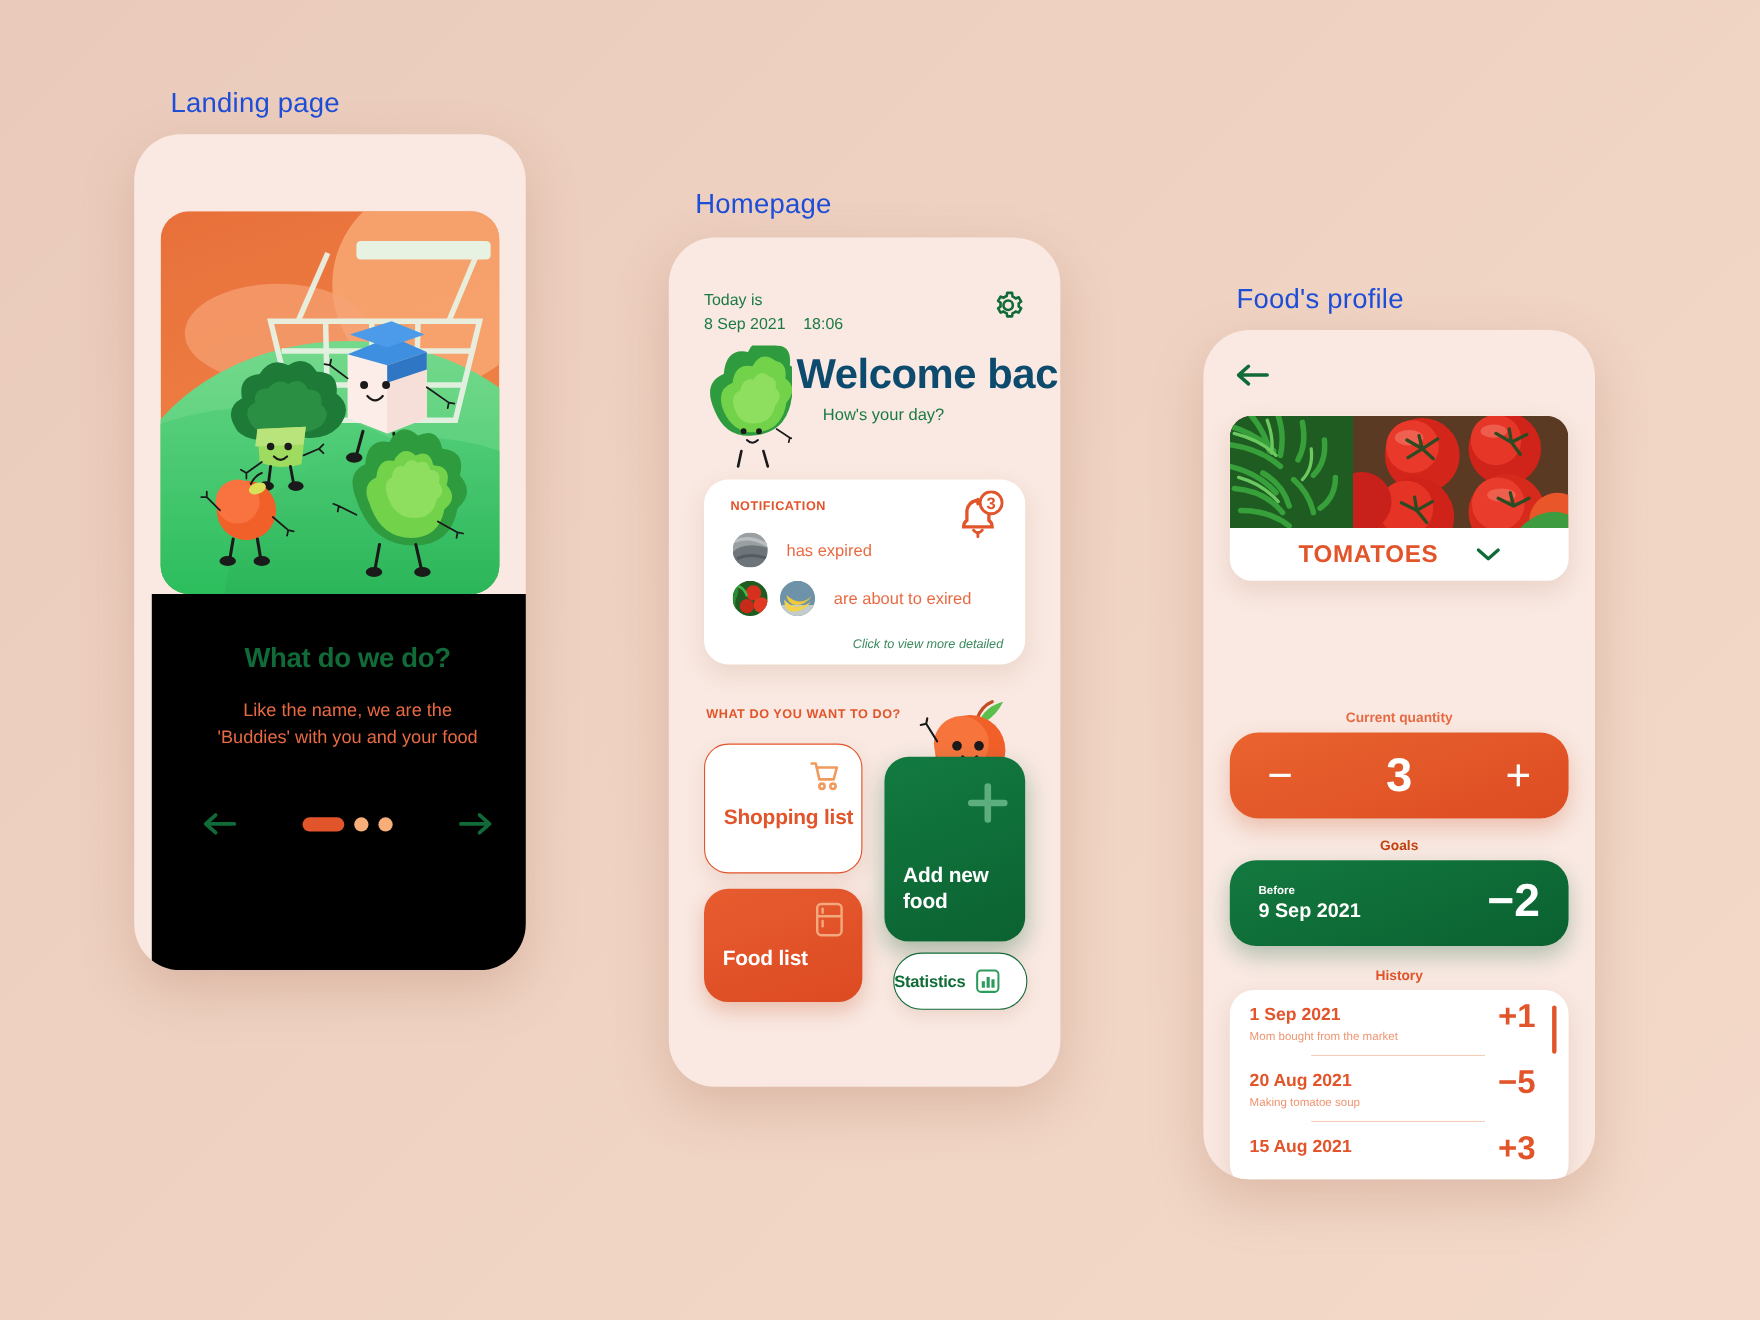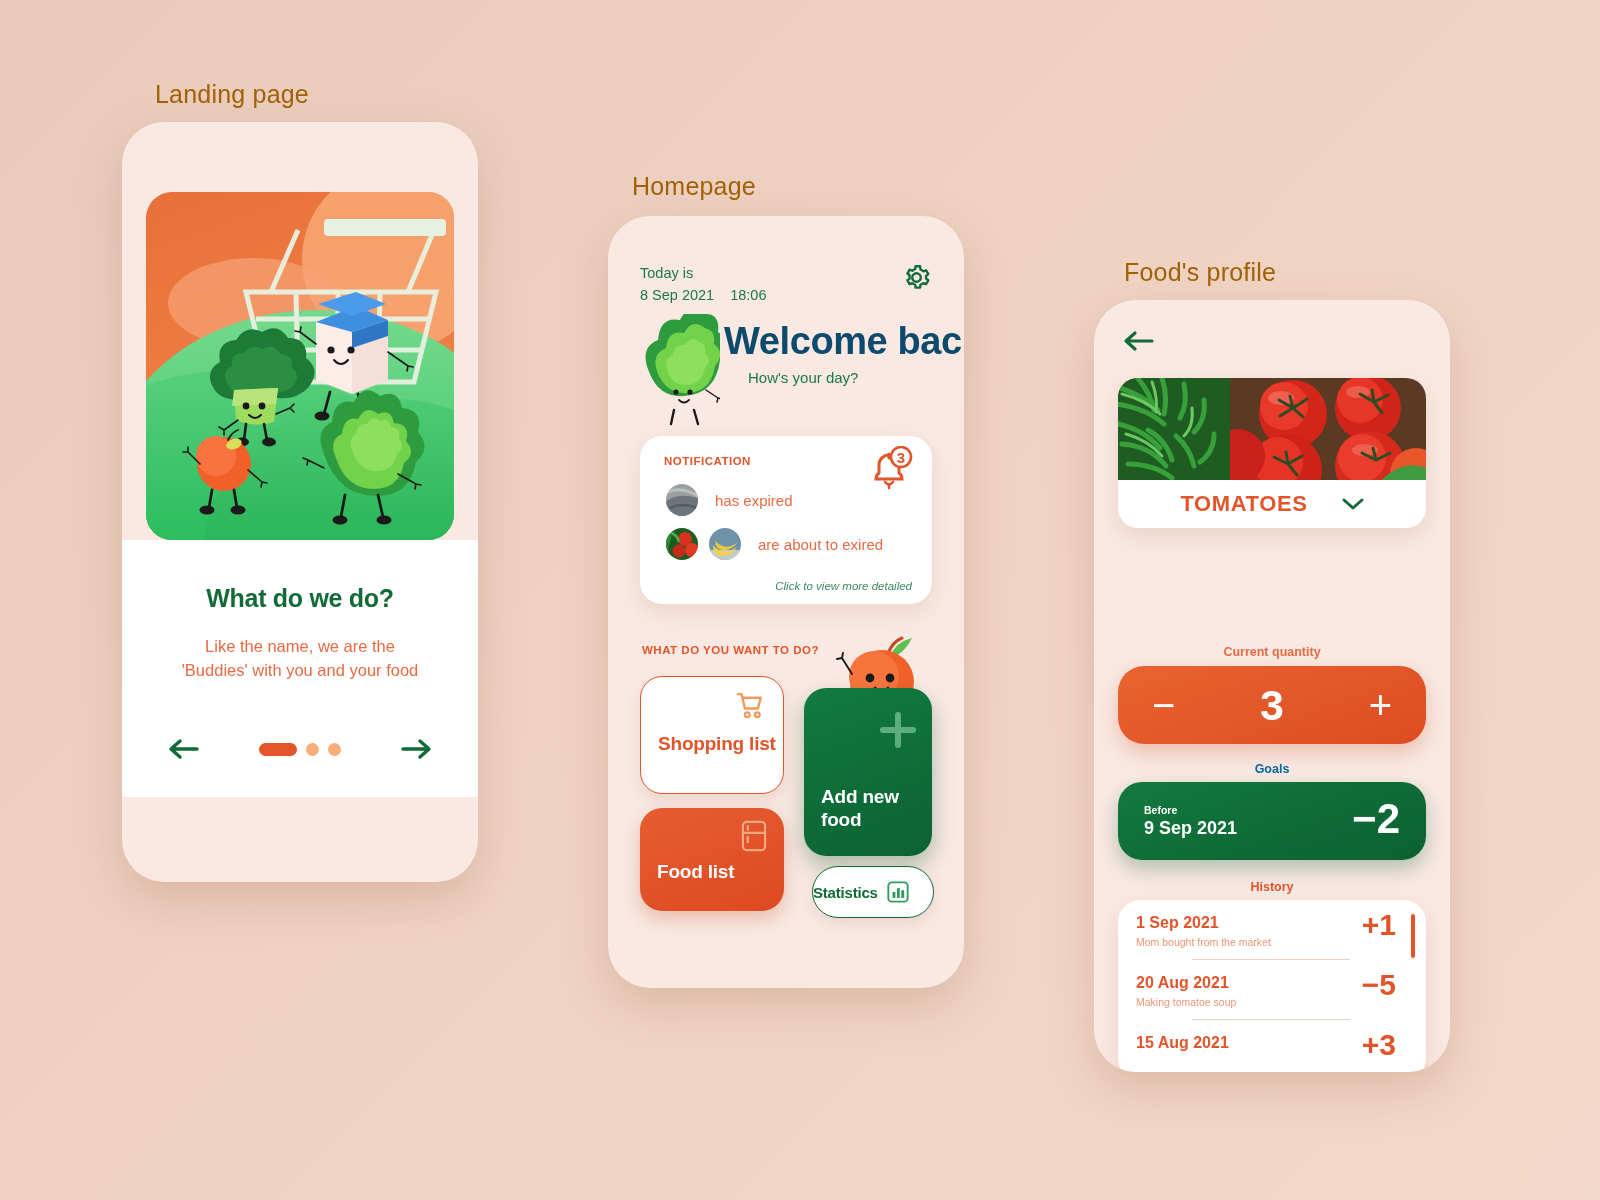--- a/index.html
+++ b/index.html
@@ -9,21 +9,21 @@
     overflow: hidden;
   }
   body {
     background: linear-gradient(135deg, #EACBBB 0%, #EFD2C2 45%, #F3D9C9 100%);
     position: relative;
   }
 
   
   .caption {
     position: absolute;
-    color: #a16207;
+    color: #1d4ed8;
     font-size: 25px;
     font-weight: 400;
     letter-spacing: .2px;
     white-space: nowrap;
   }
 
   
   .phone {
     position: absolute;
     background: #F9E9E2;
@@ -66,21 +66,21 @@
     background: linear-gradient(180deg, #55CE7A 0%, #22B956 100%);
     opacity: .9;
   }
   .hero .hill3 {
     position: absolute; right: -110px; bottom: -48px; width: 360px; height: 190px;
     border-radius: 50% 50% 0 0 / 80% 80% 0 0;
     background: linear-gradient(180deg, #4ECB75 0%, #1FAE4F 100%);
   }
   .hero svg.art { position: absolute; inset: 0; width: 100%; height: 100%; }
 
-  .landing-body { position: absolute; left: 0; top: 418px; width: 100%; height: 257px; background: #ffffff; }
+  .landing-body { position: absolute; left: 16px; top: 418px; width: 100%; height: 342px; background: #000000; }
   .landing-title {
     margin-top: 44px; text-align: center;
     color: #106B38; font-size: 25px; font-weight: 700; letter-spacing: -.3px;
   }
   .landing-sub {
     margin: 22px auto 0; width: 252px; text-align: center;
     color: #E86A42; font-size: 16.5px; line-height: 1.43;
   }
   .landing-nav {
     position: absolute; left: 0; right: 0; top: 192px;
@@ -151,21 +151,21 @@
     position: absolute; left: 24px; top: 78px; width: 308px; height: 150px;
     background: #fff; border-radius: 20px; overflow: hidden;
     box-shadow: 0 9px 22px rgba(180,120,95,.2);
   }
   .food-photo { position: absolute; left: 0; top: 0; width: 100%; height: 102px; overflow: hidden; }
   .food-name-bar { position: absolute; left: 0; bottom: 0; width: 100%; height: 48px; display: flex; align-items: center; justify-content: center; gap: 34px; }
   .food-name { color: #E2542A; font-size: 22px; font-weight: 700; letter-spacing: .6px; }
 
   .field-label { position: absolute; width: 308px; left: 24px; text-align: center; font-size: 12.5px; font-weight: 600; }
   #lbl-qty { top: 345px; color: #E86A42; }
-  #lbl-goals { top: 462px; color: #0369a1; }
+  #lbl-goals { top: 462px; color: #c2410c; }
   #lbl-history { top: 580px; color: #E2542A; }
 
   .qty-bar {
     position: absolute; left: 24px; top: 366px; width: 308px; height: 78px;
     background: linear-gradient(160deg,#E9632F,#DD4C22); border-radius: 26px;
     display: flex; align-items: center; justify-content: space-between; padding: 0 34px;
     box-shadow: 0 9px 20px rgba(205,95,55,.3);
   }
   .qty-btn { color: #fff; font-size: 40px; font-weight: 300; line-height: 1; cursor: pointer; user-select: none; }
   .qty-val { color: #fff; font-size: 43px; font-weight: 700; line-height: 1; }

